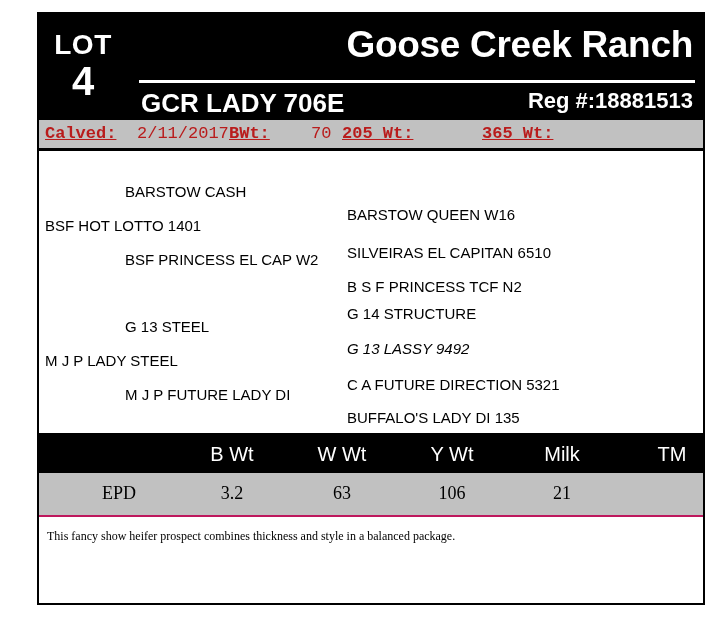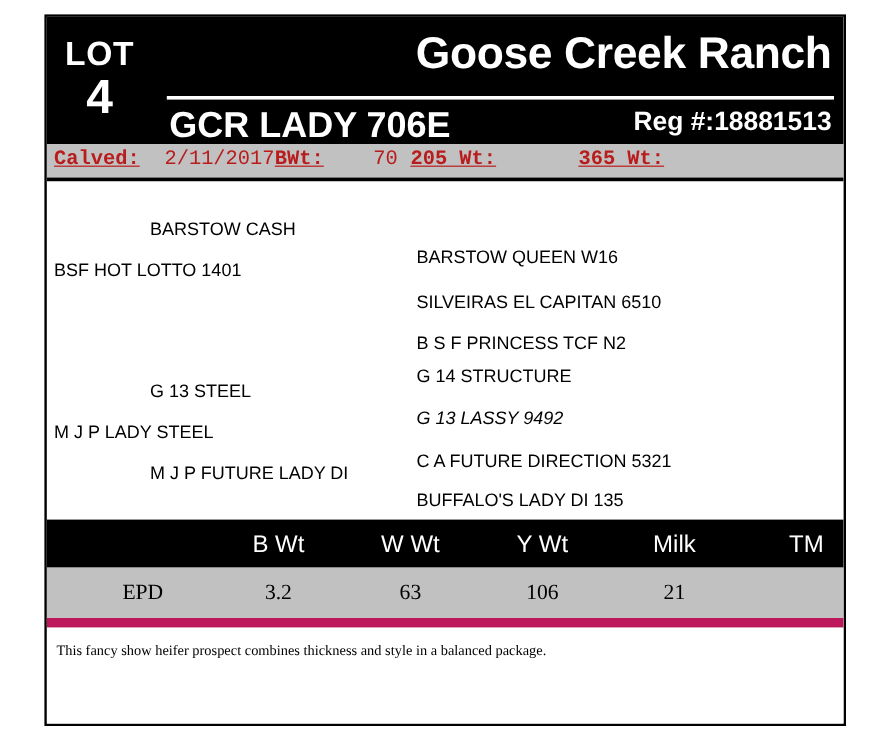--- a/index.html
+++ b/index.html
@@ -82,21 +82,21 @@
     left: 100px;
     right: 8px;
     top: 66px;
     height: 3px;
     background: #ffffff;
   }
   .animal-name {
     position: absolute;
     left: 102px;
     top: 76px;
-    font-size: 30px;
+    font-size: 26px;
     font-weight: bold;
     line-height: 1;
     white-space: nowrap;
   }
   .reg-number {
     position: absolute;
     right: 10px;
     top: 76px;
     font-size: 22px;
     font-weight: bold;
@@ -175,21 +175,21 @@
     font-weight: normal;
     line-height: 1;
     text-align: center;
     white-space: nowrap;
   }
   .epd-body {
     position: relative;
     background: #c1c1c1;
     height: 42px;
     color: #000000;
-    border-bottom: 8px solid #be185d;
+    border-bottom: 2px solid #be185d;
     font-family: "Liberation Serif", serif;
   }
   .epd-body div {
     position: absolute;
     top: 11px;
     font-size: 18px;
     line-height: 1;
     text-align: center;
     white-space: nowrap;
   }
@@ -239,20 +239,21 @@
       <span class="st-calved-value">2/11/2017</span>
       <span class="stat-label st-bwt-label">BWt:</span>
       <span class="st-bwt-value">70</span>
       <span class="stat-label st-205-label">205 Wt:</span>
       <span class="stat-label st-365-label">365 Wt:</span>
     </div>
 
     <div class="pedigree">
       <div class="ped-line p-sire-sire">BARSTOW CASH</div>
       <div class="ped-line p-sire">BSF HOT LOTTO 1401</div>
+      <div class="ped-line p-sire-dam">BSF PRINCESS EL CAP W2</div>
 
       <div class="ped-line p-dam-sire">G 13 STEEL</div>
       <div class="ped-line p-dam">M J P LADY STEEL</div>
       <div class="ped-line p-dam-dam">M J P FUTURE LADY DI</div>
 
       <div class="ped-line g2">BARSTOW QUEEN W16</div>
       <div class="ped-line g3">SILVEIRAS EL CAPITAN 6510</div>
       <div class="ped-line g4">B S F PRINCESS TCF N2</div>
       <div class="ped-line g5">G 14 STRUCTURE</div>
       <div class="ped-line g6">G 13 LASSY 9492</div>

